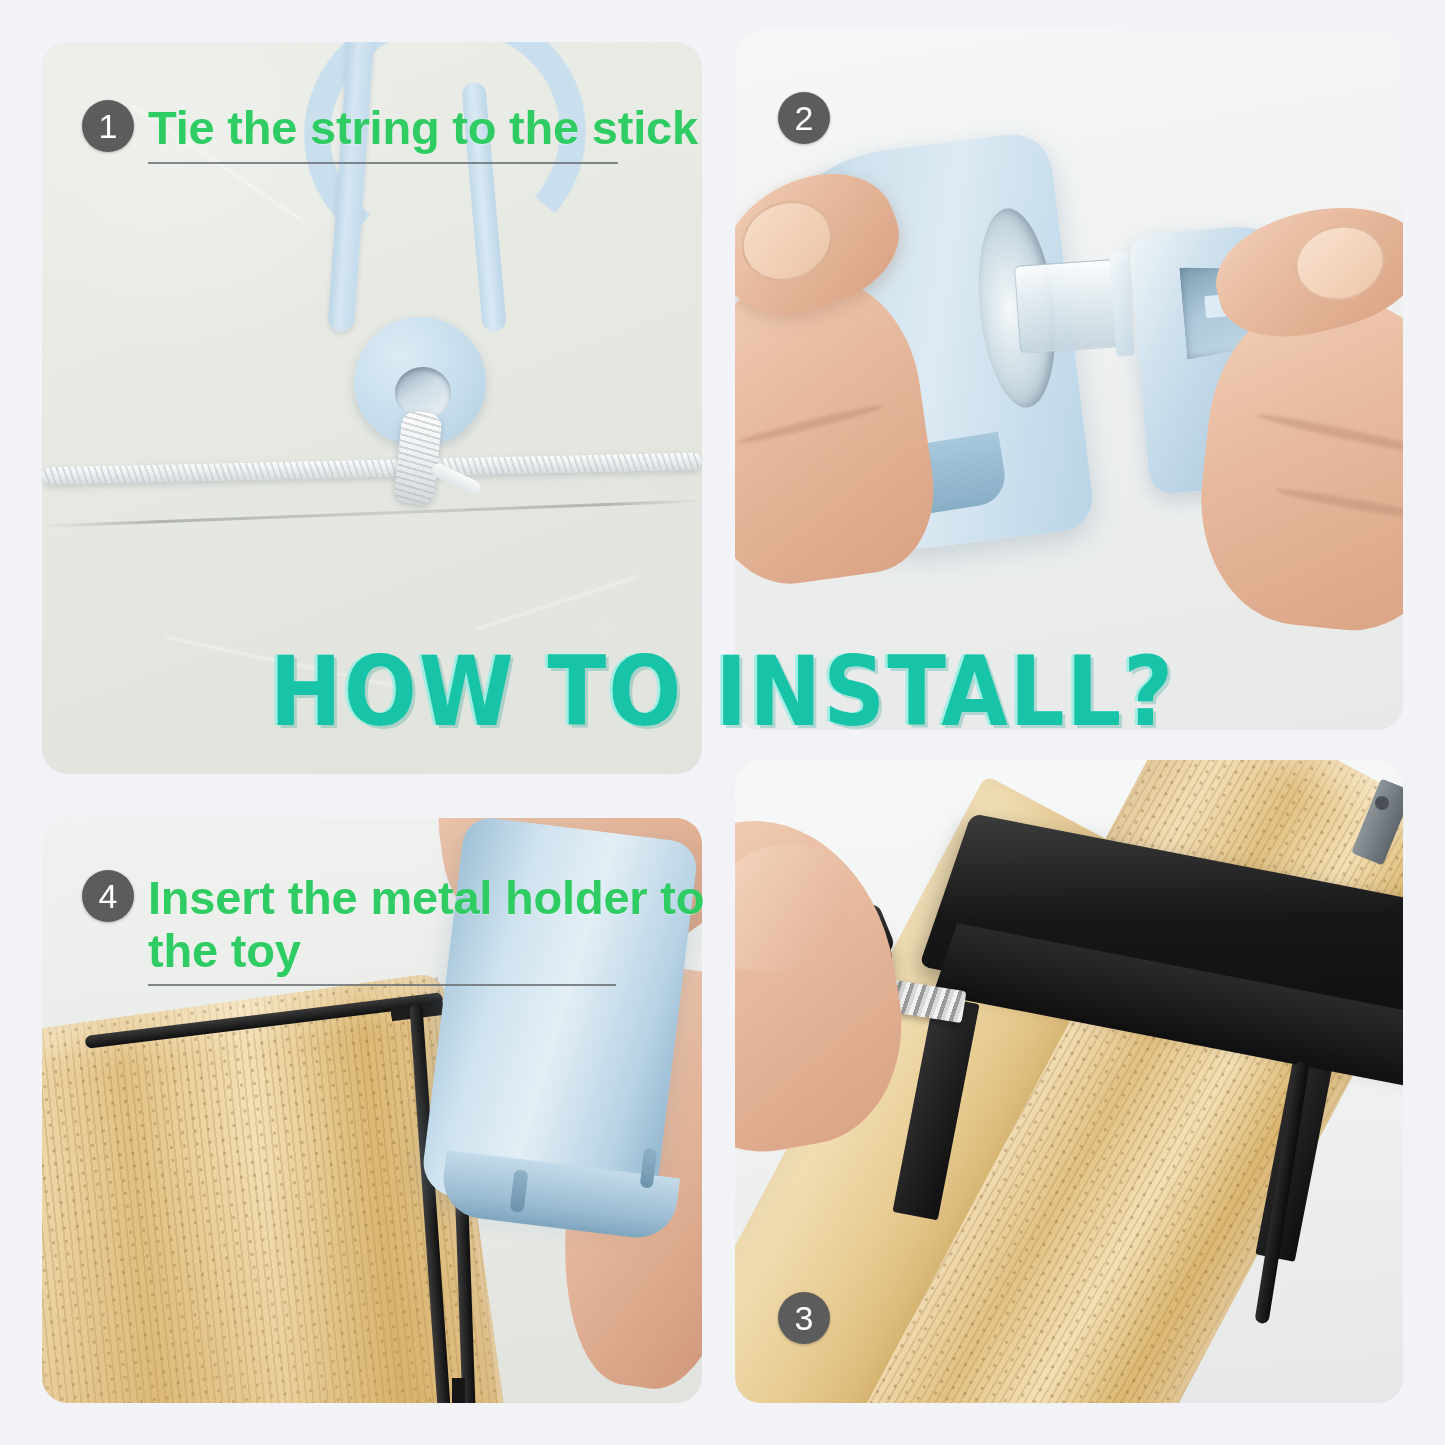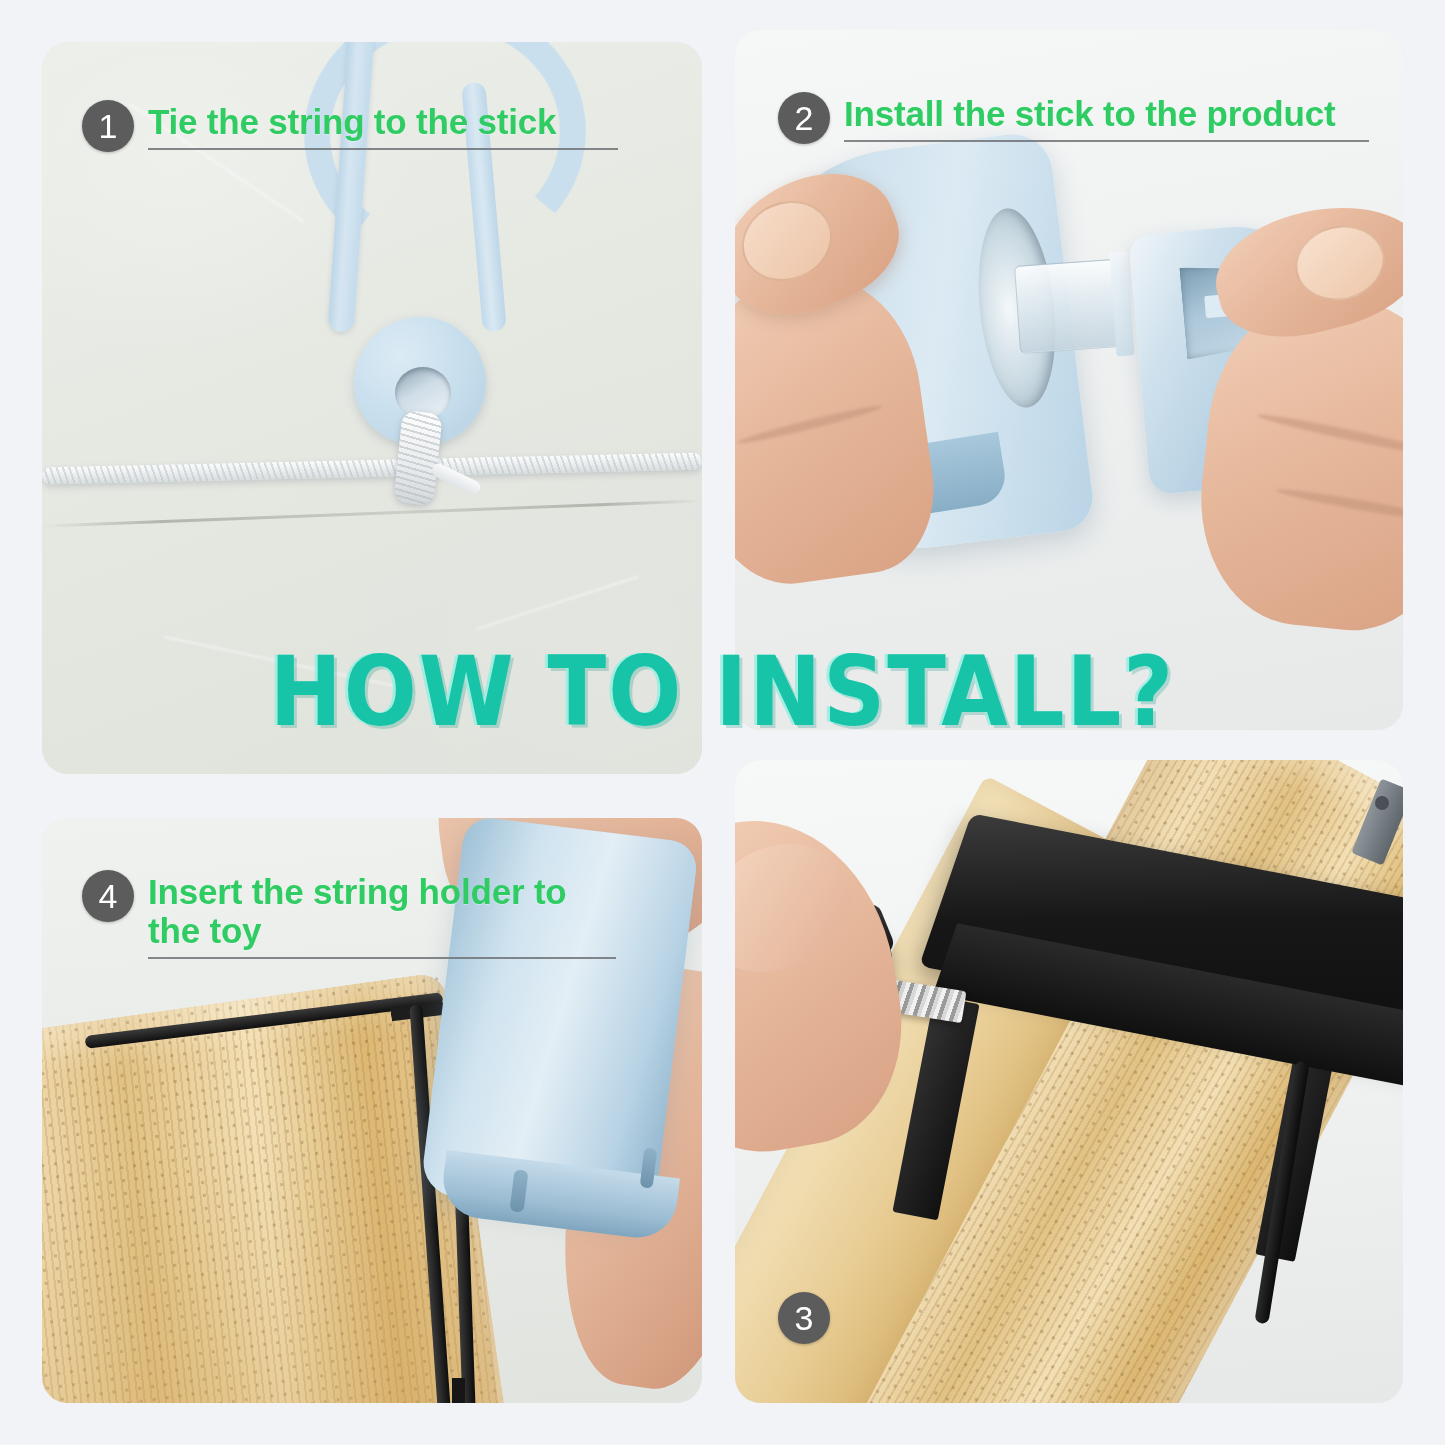--- a/index.html
+++ b/index.html
@@ -489,21 +489,21 @@
     font-weight: 400;
     display: flex;
     align-items: center;
     justify-content: center;
     line-height: 1;
     box-shadow: 0 1px 3px rgba(0,0,0,.25);
   }
   .step-text-wrap { padding-top: 2px; }
   .step-label {
     color: #2ecc62;
-    font-size: 35px;
+    font-size: 47px;
     font-weight: bold;
     line-height: 1.12;
     letter-spacing: -.2px;
     white-space: pre-line;
     text-shadow: 0 1px 1px rgba(255,255,255,.35);
   }
   .step-rule {
     margin-top: 7px;
     height: 2px;
     background: #6f7377;
@@ -628,30 +628,26 @@
   <div class="step-header" id="hdr-1">
     <div class="badge">1</div>
     <div class="step-text-wrap">
       <div class="step-label">Tie the string to the stick</div>
       <div class="step-rule"></div>
     </div>
   </div>
 
   <div class="step-header" id="hdr-2">
     <div class="badge">2</div>
-    <div class="step-text-wrap">
-      <div class="step-label">Install the stick to the product</div>
-      <div class="step-rule"></div>
-    </div>
   </div>
 
   <div class="step-header" id="hdr-4">
     <div class="badge">4</div>
     <div class="step-text-wrap">
-      <div class="step-label">Insert the string holder to
+      <div class="step-label">Insert the metal holder to
 the toy</div>
       <div class="step-rule"></div>
     </div>
   </div>
 
   <div class="step-header" id="hdr-3">
     <div class="badge">3</div>
   </div>
 
   <div class="main-title">HOW TO INSTALL?</div>

